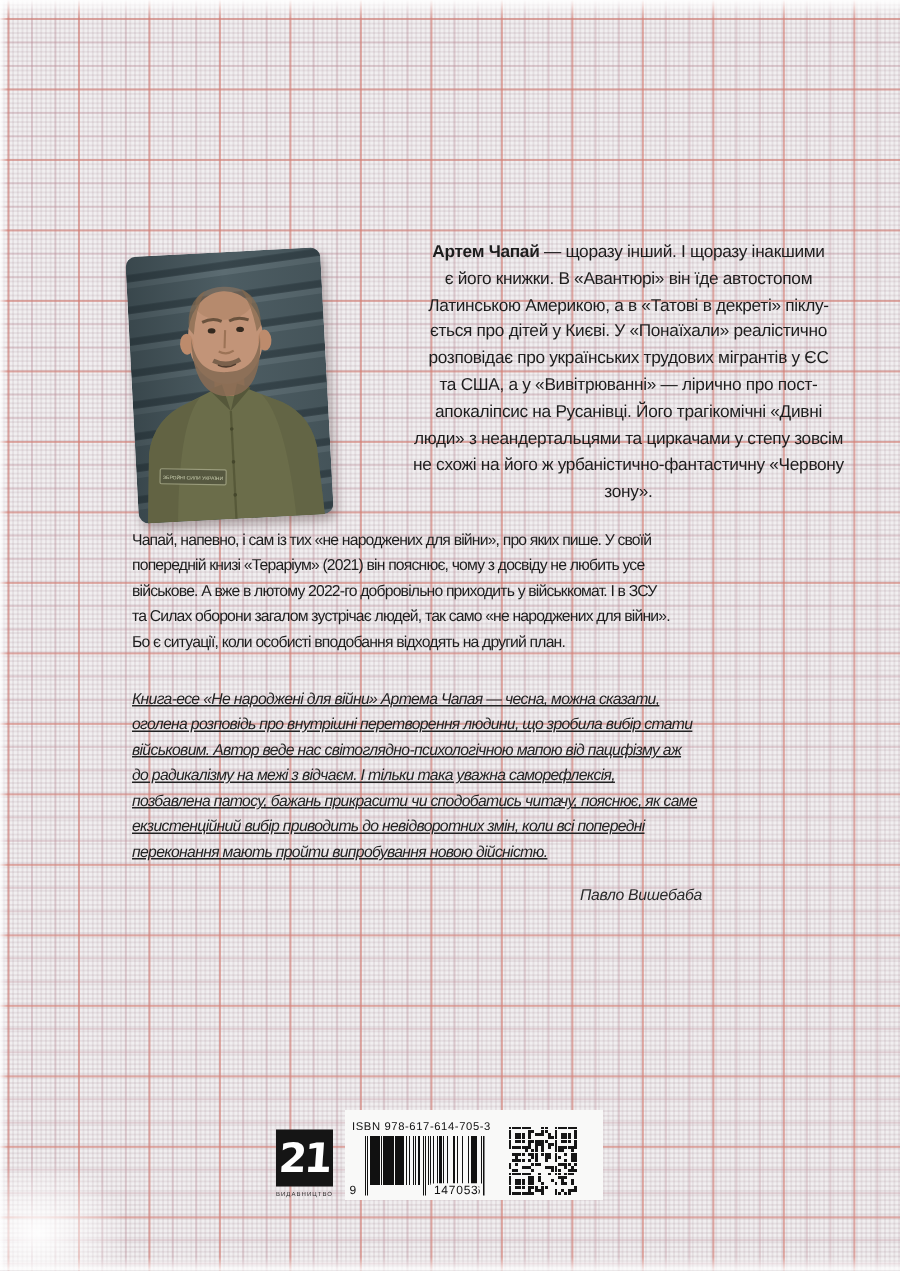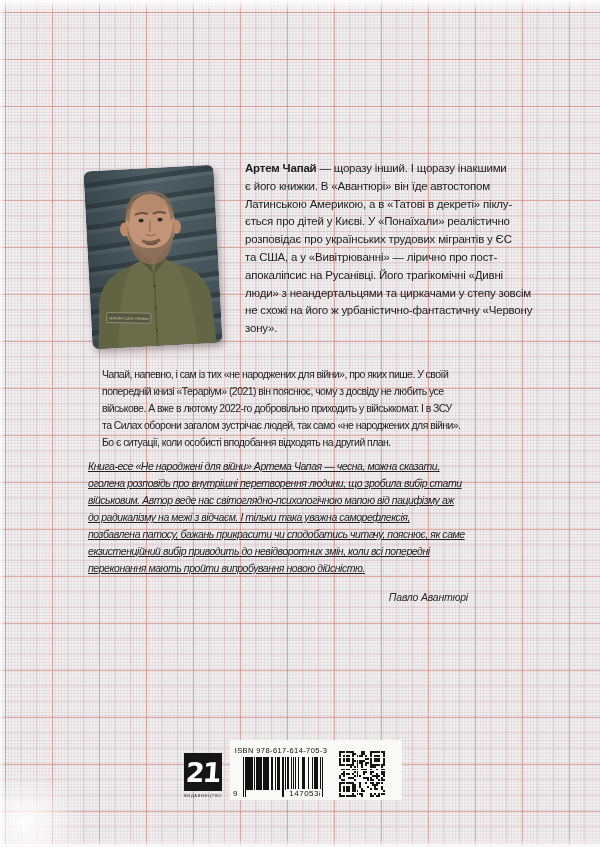--- a/index.html
+++ b/index.html
@@ -27,27 +27,27 @@
     position:absolute;left:88px;top:168px;width:130px;height:178px;
     transform:rotate(-3deg);border-radius:7px;overflow:hidden;
     box-shadow:2px 4px 7px rgba(90,72,72,.45);
   }
   .photo svg{display:block;}
 
   .preline{white-space:pre-line;}
 
   .intro{
     position:absolute;left:245px;top:160px;width:348px;
-    font-size:11.5px;line-height:17.8px;letter-spacing:-0.2px;margin:0;
+    font-size:11.5px;line-height:17.8px;letter-spacing:-0.2px;margin:0;text-align:center;
   }
   .intro strong{font-weight:bold;}
 
   .body-par{
     position:absolute;left:88px;top:352px;width:410px;
-    font-size:10.5px;line-height:17px;letter-spacing:-0.55px;margin:14px;
+    font-size:10.5px;line-height:17px;letter-spacing:-0.55px;margin:0;
   }
 
   .quote{
     position:absolute;left:88px;top:458px;width:420px;
     font-size:10.5px;line-height:17px;letter-spacing:-0.45px;
     font-style:italic;margin:0;color:#222;text-decoration:underline;
   }
   .quote-author{
     position:absolute;left:88px;top:591px;width:380px;text-align:right;
     font-style:italic;font-size:10.5px;letter-spacing:-0.2px;color:#2a2a2a;margin:0;
@@ -154,21 +154,21 @@
 та Силах оборони загалом зустрічає людей, так само «не народжених для війни».
 Бо є ситуації, коли особисті вподобання відходять на другий план.</p>
 
   <p class="quote preline">Книга-есе «Не народжені для війни» Артема Чапая — чесна, можна сказати,
 оголена розповідь про внутрішні перетворення людини, що зробила вибір стати
 військовим. Автор веде нас світоглядно-психологічною мапою від пацифізму аж
 до радикалізму на межі з відчаєм. І тільки така уважна саморефлексія,
 позбавлена патосу, бажань прикрасити чи сподобатись читачу, пояснює, як саме
 екзистенційний вибір приводить до невідворотних змін, коли всі попередні
 переконання мають пройти випробування новою дійсністю.</p>
-  <p class="quote-author">Павло Авантюрі</p>
+  <p class="quote-author">Павло Вишебаба</p>
 
   <div class="logo">
     <span>21</span>
   </div>
   <div class="logo-caption">ВИДАВНИЦТВО</div>
 
   <div class="isbn-box">
     <div class="isbn-label">ISBN 978-617-614-705-3</div>
     <div class="barcode">
       <svg width="80" height="40" shape-rendering="crispEdges" xmlns="http://www.w3.org/2000/svg">

